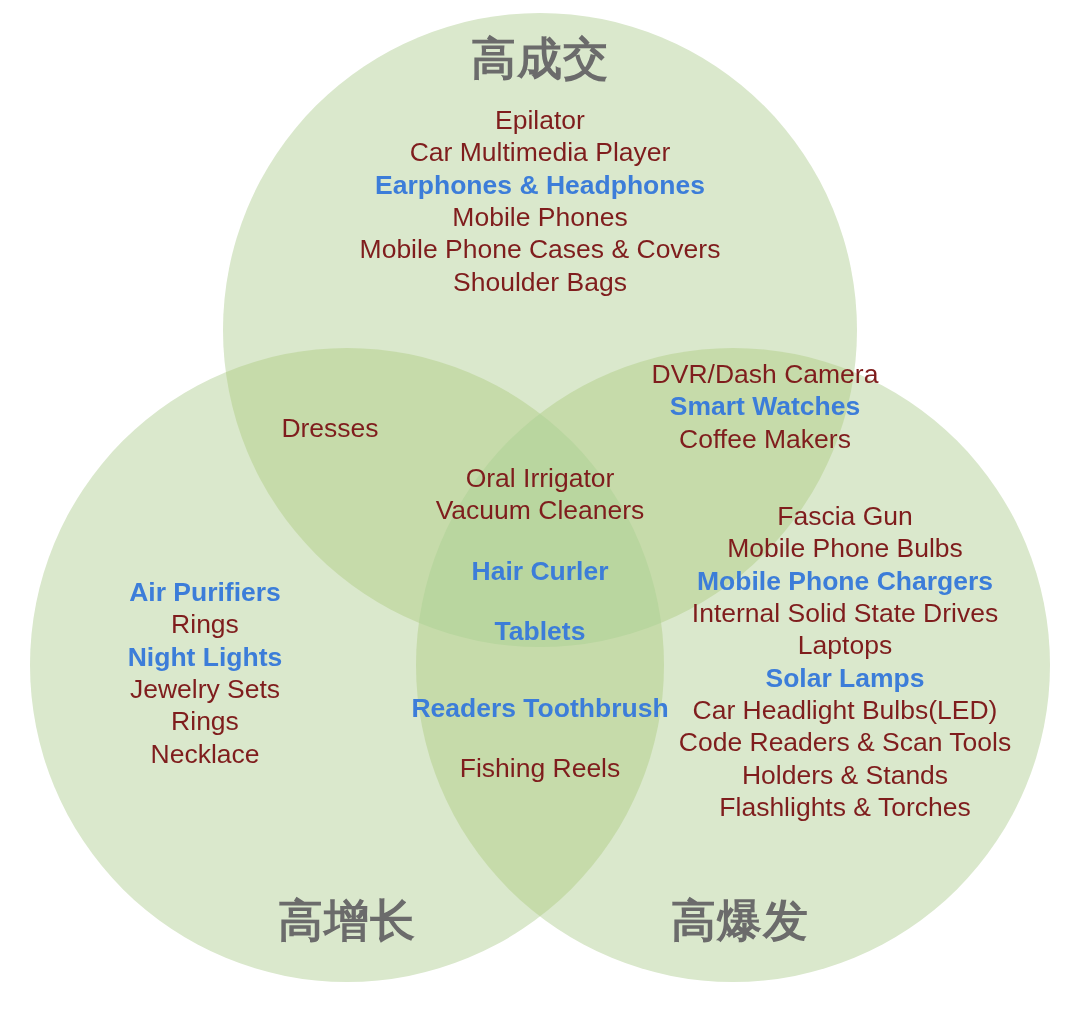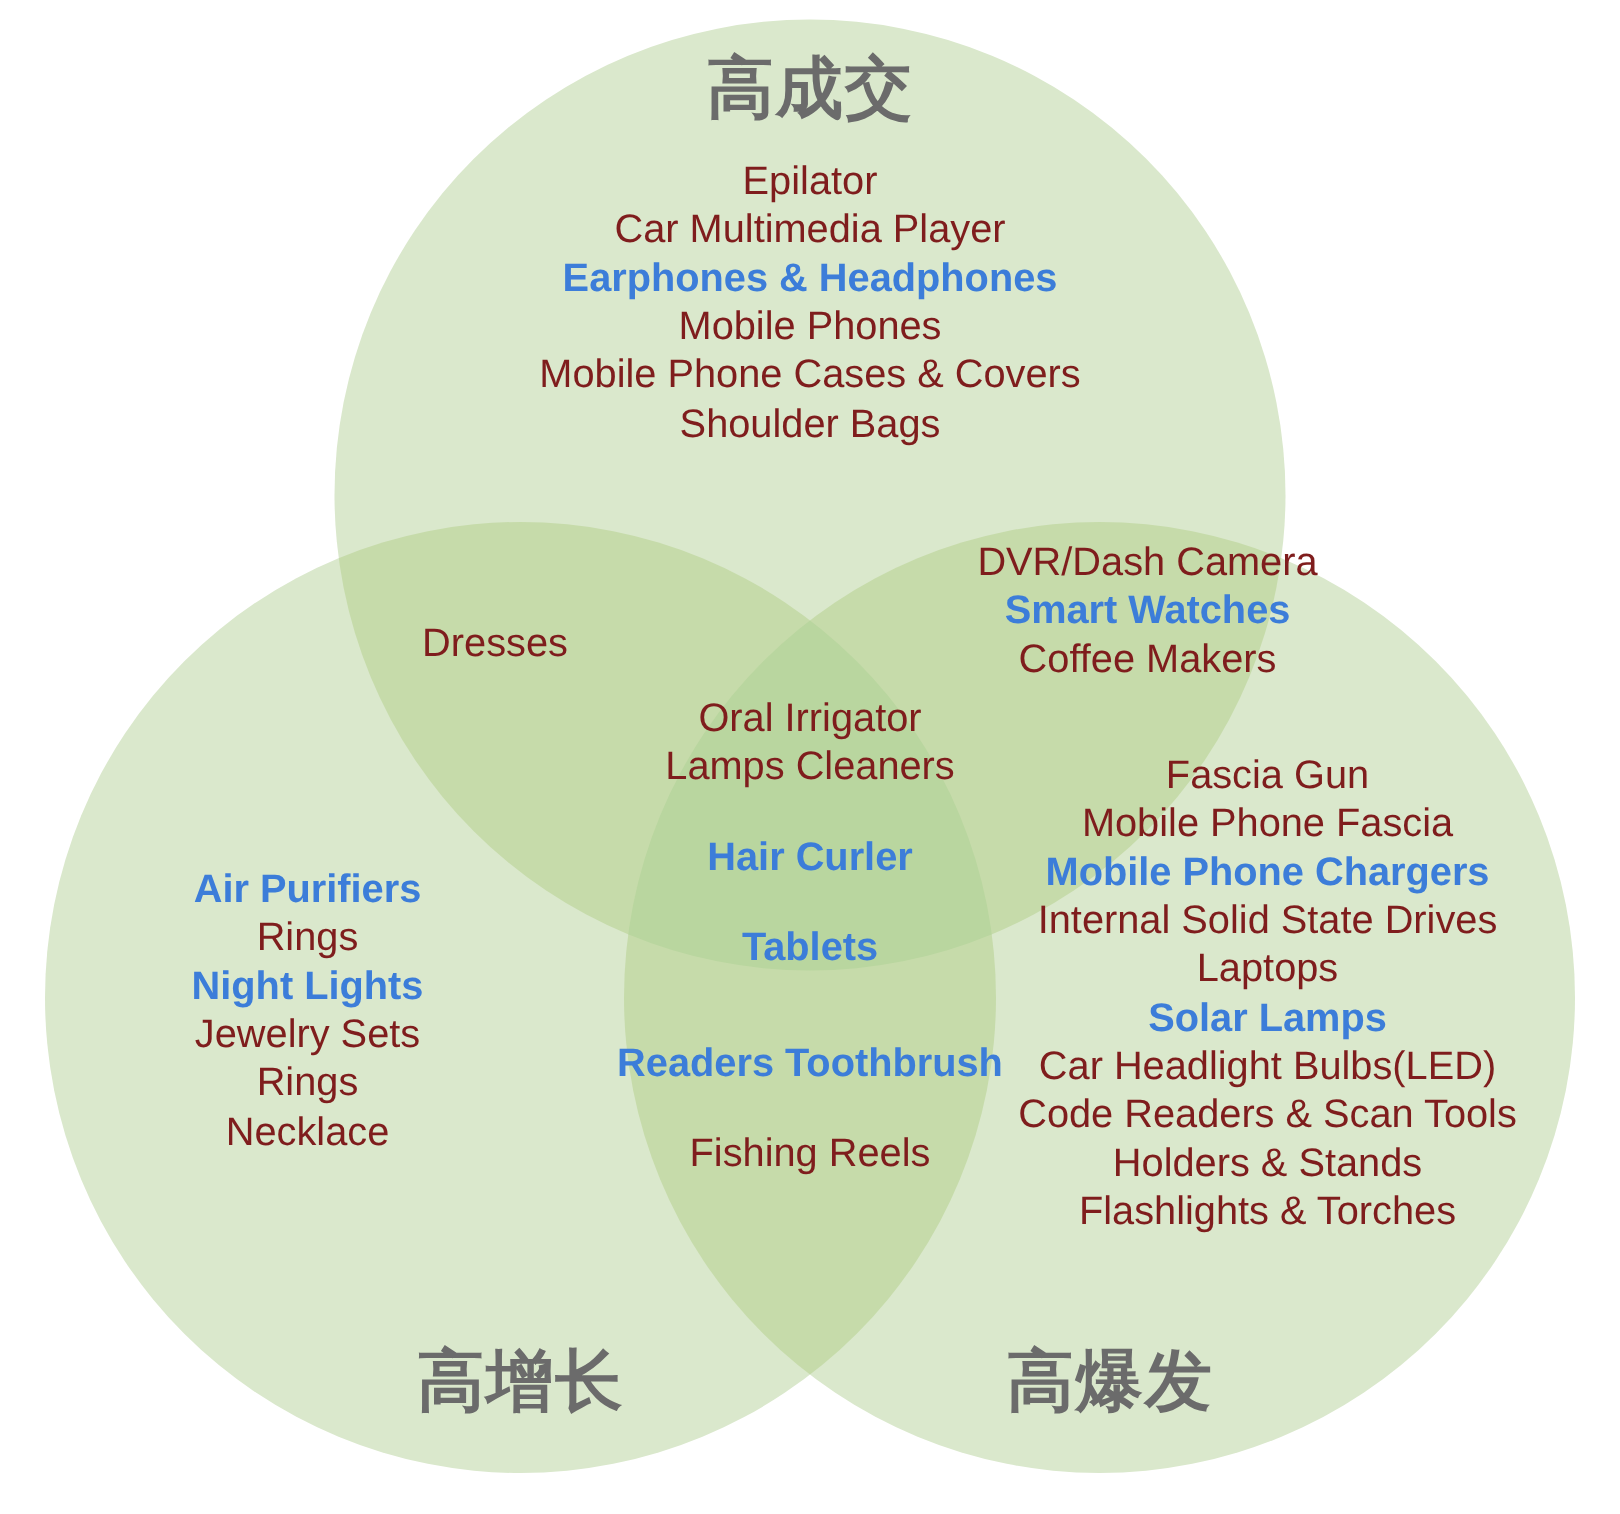--- a/index.html
+++ b/index.html
@@ -134,37 +134,37 @@
     </div>
 
     <div class="region" id="region-top-right">
       <span class="item">DVR/Dash Camera</span>
       <span class="item hl">Smart Watches</span>
       <span class="item">Coffee Makers</span>
     </div>
 
     <div class="region" id="region-center">
       <span class="item">Oral Irrigator</span>
-      <span class="item">Lamps Cleaners</span>
+      <span class="item">Vacuum Cleaners</span>
       <span class="item hl sp-top">Hair Curler</span>
       <span class="item hl sp-top">Tablets</span>
     </div>
 
     <div class="region" id="region-left-only">
       <span class="item hl">Air Purifiers</span>
       <span class="item">Rings</span>
       <span class="item hl">Night Lights</span>
       <span class="item">Jewelry Sets</span>
       <span class="item">Rings</span>
       <span class="item">Necklace</span>
     </div>
 
     <div class="region" id="region-right-only">
       <span class="item">Fascia Gun</span>
-      <span class="item">Mobile Phone Fascia</span>
+      <span class="item">Mobile Phone Bulbs</span>
       <span class="item hl">Mobile Phone Chargers</span>
       <span class="item">Internal Solid State Drives</span>
       <span class="item">Laptops</span>
       <span class="item hl">Solar Lamps</span>
       <span class="item">Car Headlight Bulbs(LED)</span>
       <span class="item">Code Readers &amp; Scan Tools</span>
       <span class="item">Holders &amp; Stands</span>
       <span class="item">Flashlights &amp; Torches</span>
     </div>
 

